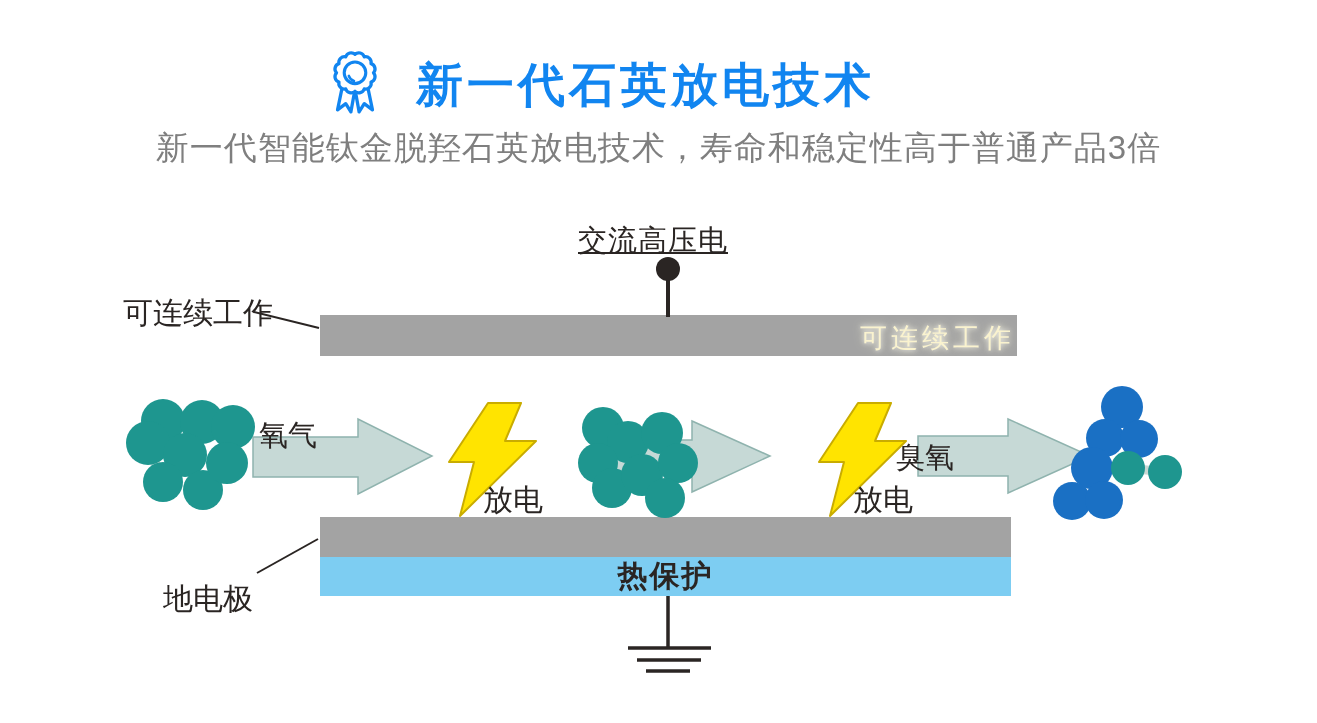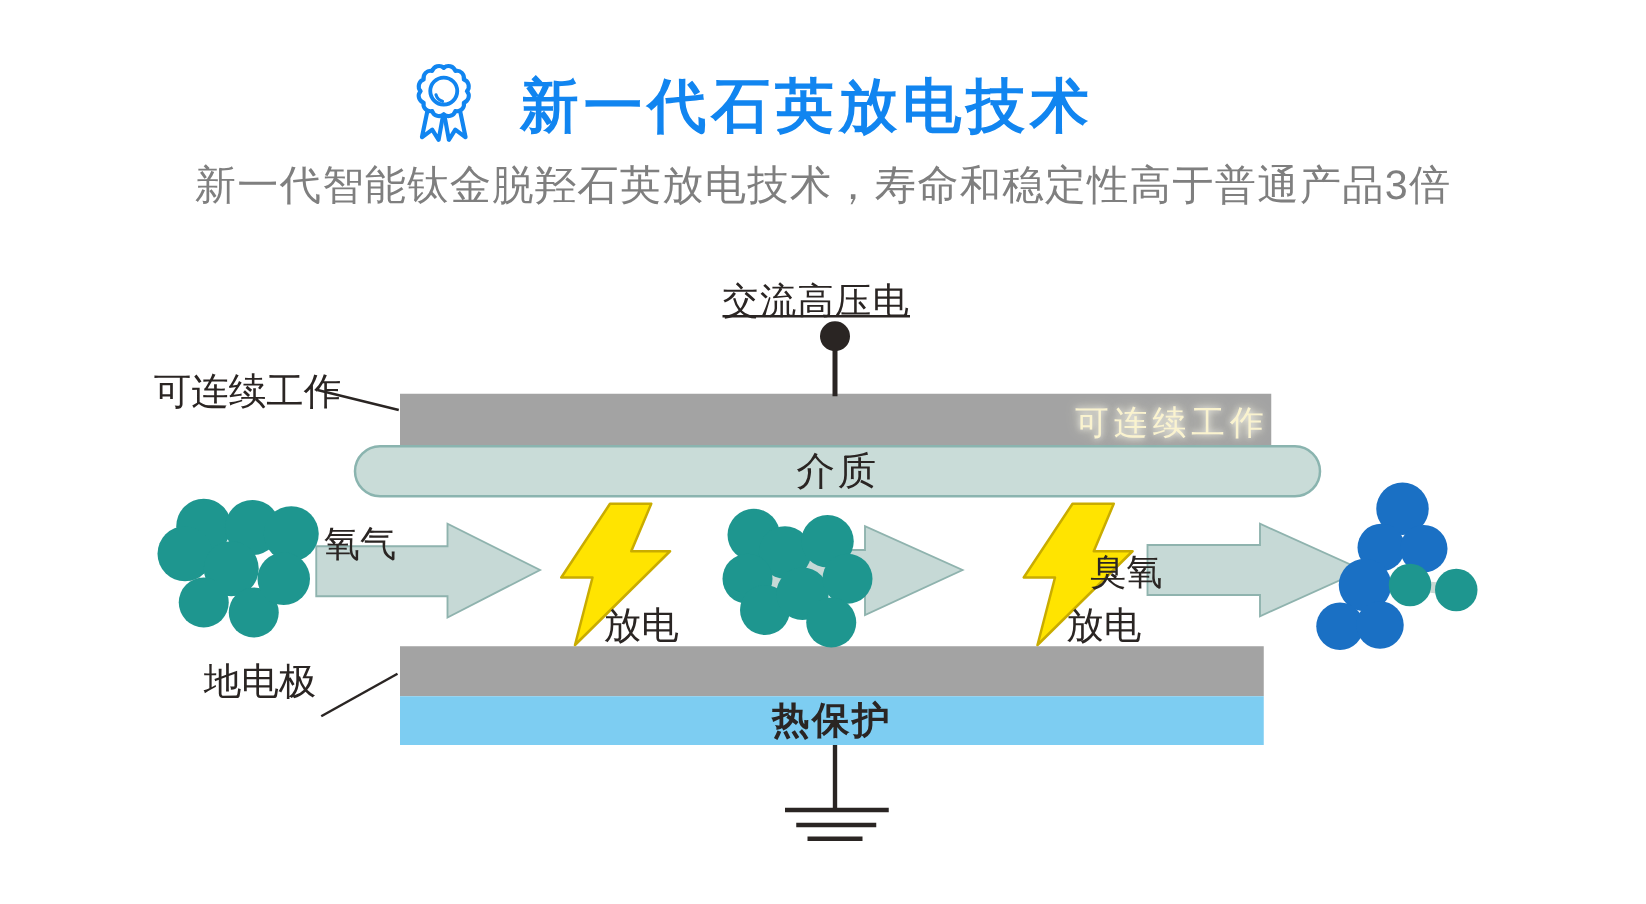--- a/index.html
+++ b/index.html
@@ -34,23 +34,23 @@
   .bar-thermal {
     left:320px; top:557px; width:691px; height:39px; background:var(--thermal-blue,#7dcdf2);
     display:flex; align-items:center; justify-content:center;
     font-size:30px; color:var(--ink-black,#2a2523); letter-spacing:2px;font-weight:bold;
   }
 
   
   .lbl { position:absolute; z-index:3; white-space:nowrap; font-size:30px; color:var(--ink-black,#2a2523); }
   .lbl-ac-power { left:578px; top:221px; font-size:29px; letter-spacing:1px;text-decoration:underline; }
   .lbl-hv-electrode { left:123px; top:293px; }
-  .lbl-ground-electrode { left:163px; top:525px; }
+  .lbl-ground-electrode { left:163px; top:579px; }
   .lbl-oxygen { left:259px; top:416px; font-size:29px; }
-  .lbl-ozone { left:872px; top:438px; font-size:29px; }
+  .lbl-ozone { left:896px; top:438px; font-size:29px; }
   .lbl-discharge-left { left:483px; top:480px; }
   .lbl-discharge-right { left:853px; top:480px; }
   .lbl-continuous {
     left:851px; top:320px; width:164px; text-align:right; font-size:27px; letter-spacing:4px;
     color:var(--badge-text,#faf3cf);
     text-shadow:0 0 5px rgba(255,255,250,.95), 0 0 11px rgba(255,252,214,.8);
   }
 
   
   .gfx { position:absolute; left:0; top:0; z-index:2; }
@@ -76,23 +76,20 @@
     <polygon class="medal-stroke" points="20,42 15,66 23,60 28,68 32,46"></polygon>
     <polygon class="medal-stroke" points="44,42 49,66 41,60 36,68 32,46"></polygon>
     <path class="medal-stroke" d="M50,30 A5.5 5.5 0 0 1 47.6,39 A5.5 5.5 0 0 1 41,45.6 A5.5 5.5 0 0 1 32,48 A5.5 5.5 0 0 1 23,45.6 A5.5 5.5 0 0 1 16.4,39 A5.5 5.5 0 0 1 14,30 A5.5 5.5 0 0 1 16.4,21 A5.5 5.5 0 0 1 23,14.4 A5.5 5.5 0 0 1 32,12 A5.5 5.5 0 0 1 41,14.4 A5.5 5.5 0 0 1 47.6,21 A5.5 5.5 0 0 1 50,30 Z"></path>
     <circle class="medal-thin" cx="32" cy="30" r="10.5" style="stroke-width:3"></circle>
     <path class="medal-thin" d="M26,33 a7.5 7.5 0 0 0 5,5"></path>
   </svg>
   <div class="abs title">新一代石英放电技术</div>
   <div class="abs subtitle">新一代智能钛金脱羟石英放电技术，寿命和稳定性高于普通产品3倍</div>
 
   <div class="bar bar-electrode-top"></div>
-  <div class="bar bar-dielectric">
-    <span>介质</span>
-  </div>
   <div class="bar bar-electrode-bottom"></div>
   <div class="bar bar-thermal">
     <span>热保护</span>
   </div>
 
   <svg class="gfx" width="1317" height="723" viewBox="0 0 1317 723">
 
     <g>
       <line class="wire" x1="668" y1="280" x2="668" y2="317"></line>
       <circle class="dot" cx="668" cy="269" r="12"></circle>

